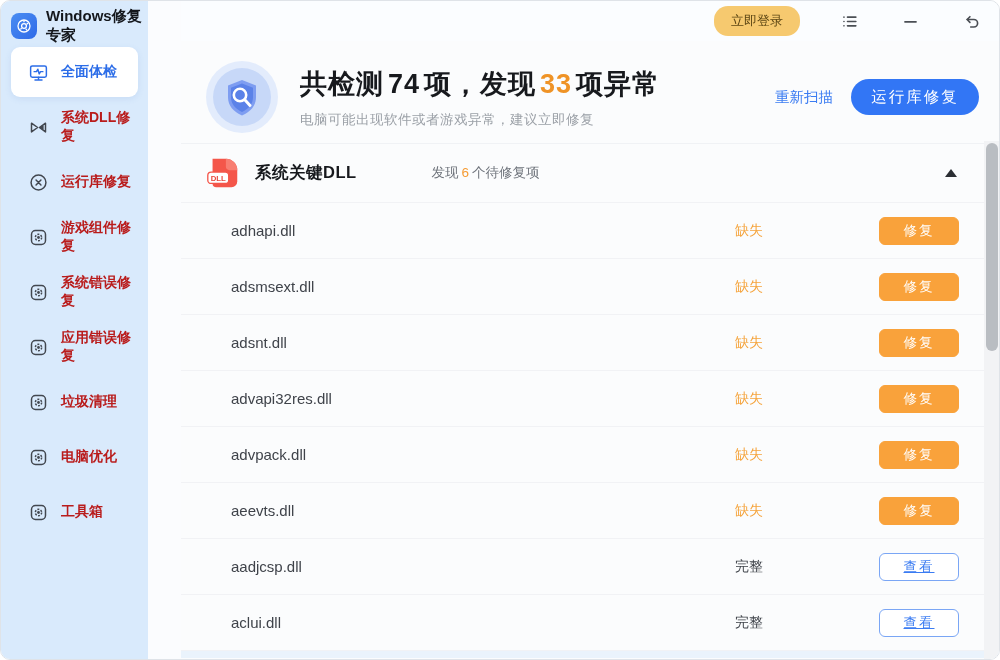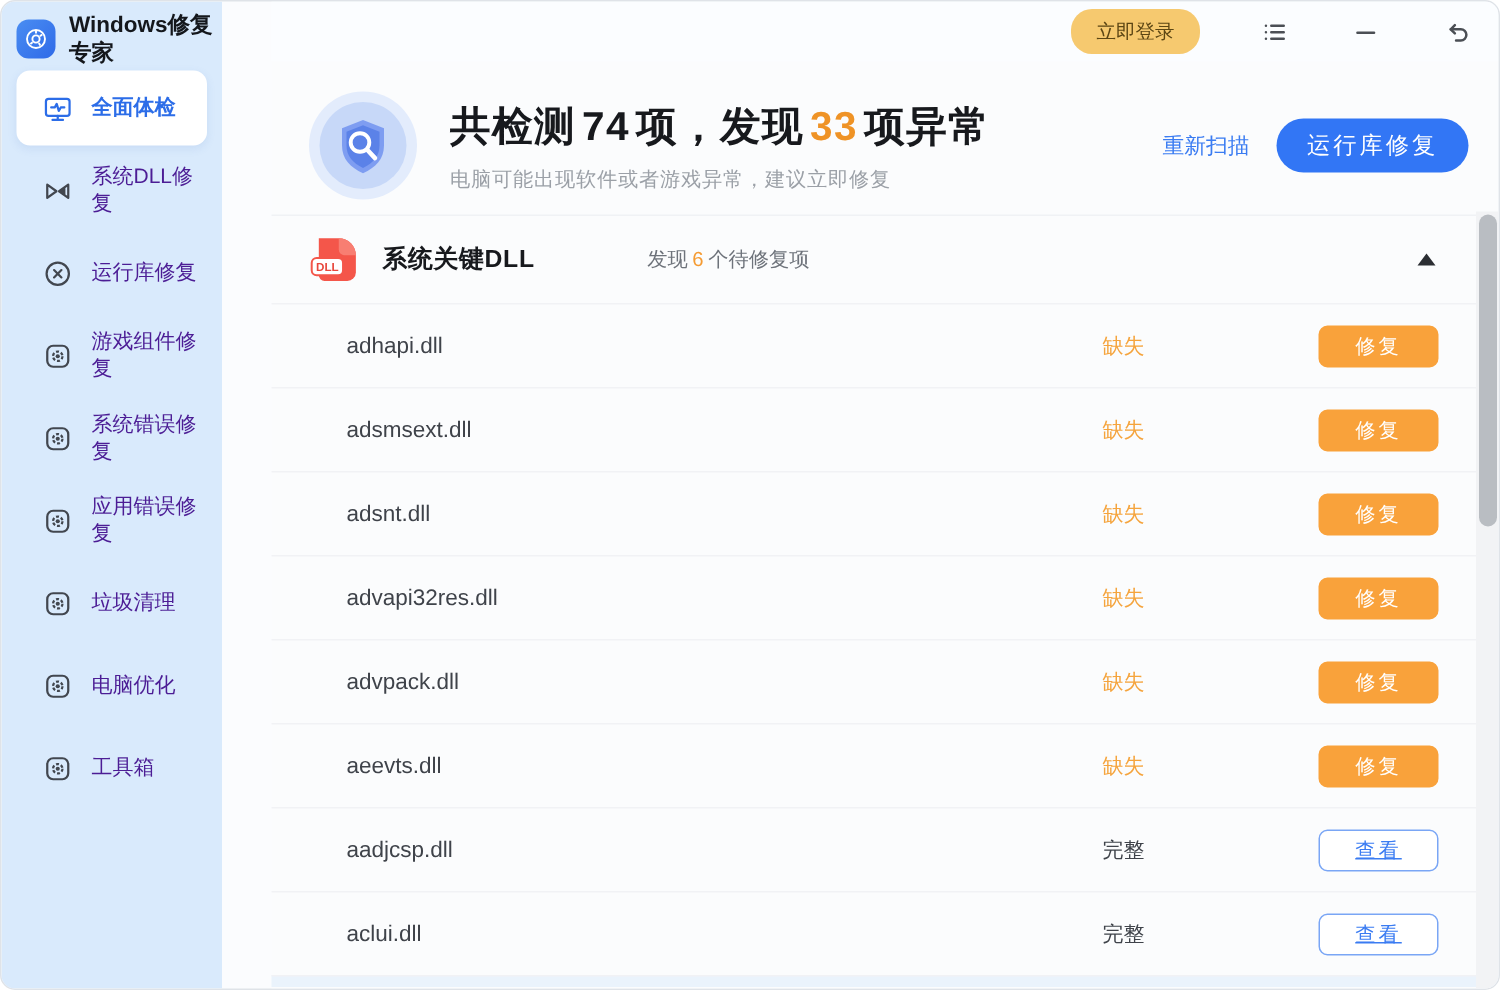--- a/index.html
+++ b/index.html
@@ -11,22 +11,22 @@
   
   .sidebar { position:absolute; left:0; top:0; width:147px; height:100%;
              background:#d9eafc; }
   .brand { display:flex; align-items:center; gap:9px; padding:9px 0 0 10px; height:40px; }
   .logo { width:26px; height:26px; border-radius:8px;
           background:linear-gradient(135deg,#4a8df2,#2f6ae8);
           display:flex; align-items:center; justify-content:center; flex:0 0 auto; }
   .brand-title { font-size:15px; font-weight:bold; color:#14171c; }
   .nav { margin-top:6px; }
   .nav-item { height:50px; margin:5px 10px; padding-left:17px; display:flex;
-              align-items:center; gap:12px; font-size:14px; color:#4c1d95;
-              border-radius:9px; cursor:pointer; }
+              align-items:center; gap:12px; font-size:14px; color:#b91c1c;
+              border-radius:9px; cursor:pointer;font-weight:bold; }
   .nav-item svg { flex:0 0 auto; }
   .nav-item.active { background:#ffffff; color:#2c6de8; font-weight:bold;
                      box-shadow:0 2px 6px rgba(80,120,200,.12); }
 
   
   .topbar { position:absolute; left:180px; right:0; top:0; height:40px;
             display:flex; align-items:center; justify-content:flex-end;
             gap:38px; padding-right:16px; background:#fbfdff; }
   .login-pill { border:none; background:#f6c96f; color:#5c4614; font-size:13px;
                 padding:6px 17px; border-radius:14px; cursor:pointer;

